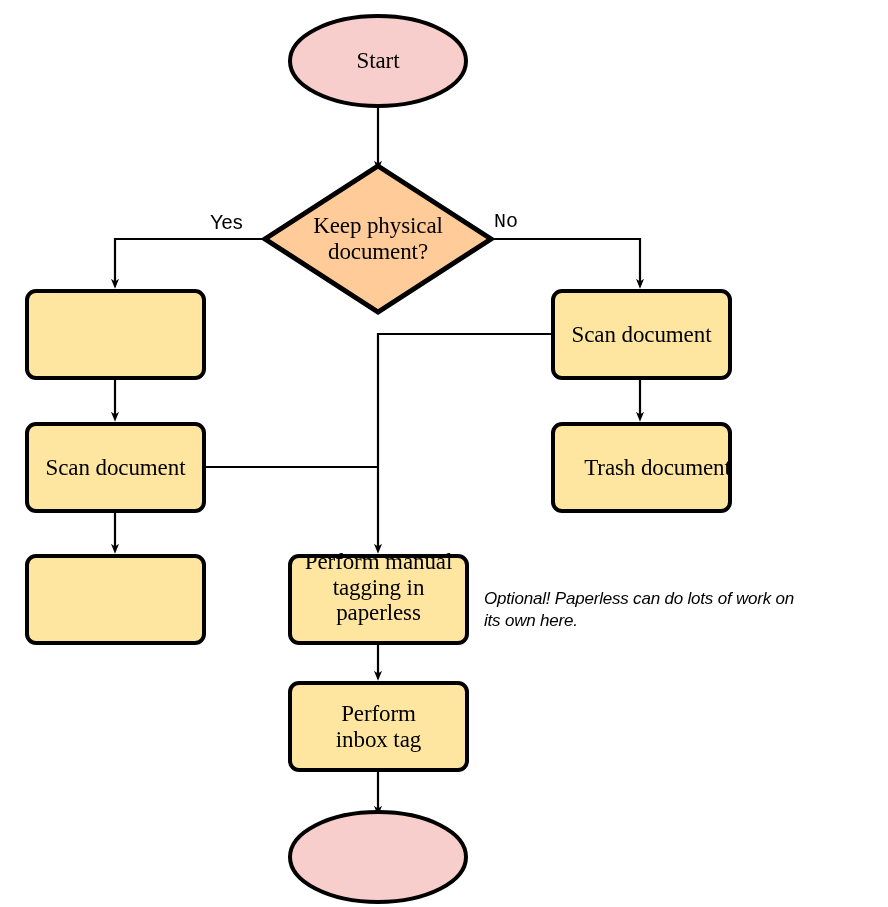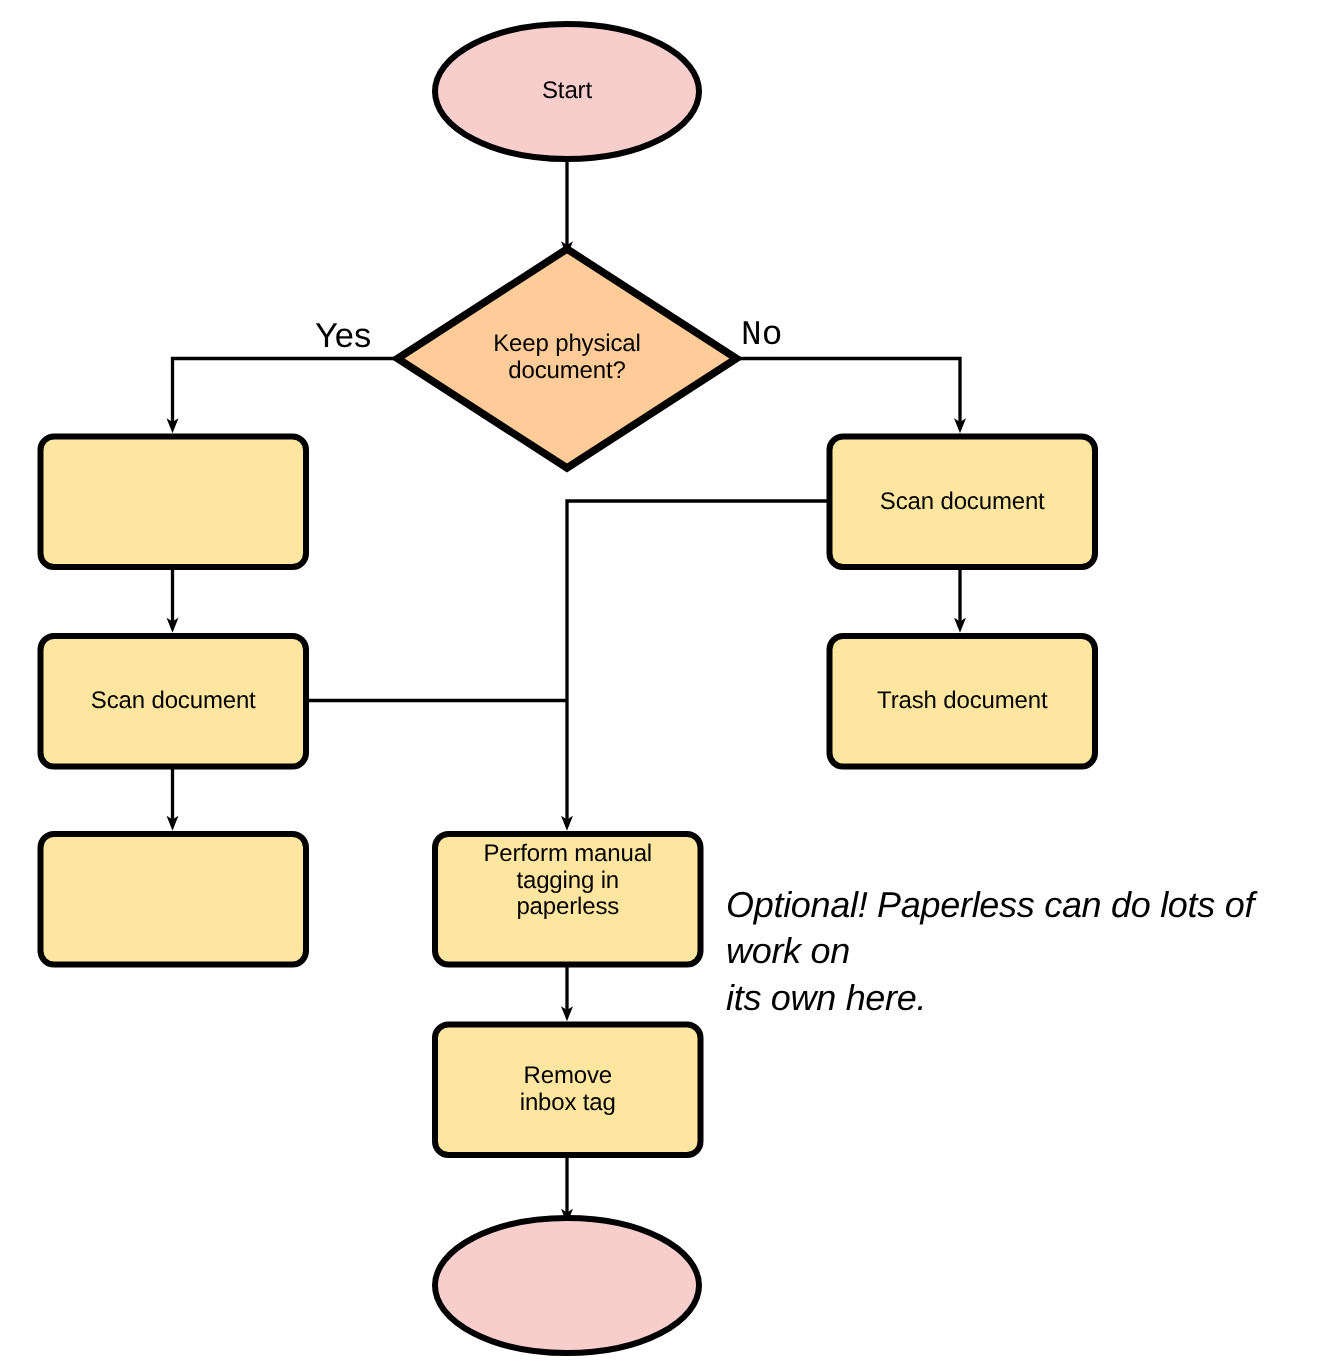--- a/index.html
+++ b/index.html
@@ -28,34 +28,35 @@
     height: 907px;
     display: block;
   }
   .node-label {
     position: absolute;
     display: flex;
     align-items: center;
     justify-content: center;
     text-align: center;
     line-height: 1.12;
-    font-size: 16px;
+    font-size: 23px;
     white-space: pre-line;
     pointer-events: none;
     letter-spacing: -0.1px;
+    font-family: Liberation Serif, serif;
   }
   .edge-label {
     position: absolute;
-    font-size: 23px;
+    font-size: 20px;
     line-height: 1;
     white-space: nowrap;
   }
   .note-text {
     position: absolute;
-    font-size: 24px;
+    font-size: 17px;
     font-style: italic;
     line-height: 1.3;
     white-space: pre-line;
     letter-spacing: -0.2px;
   }
 </style>
 </head>
 <body>
 
 <div id="flowchart-root">
@@ -115,27 +116,27 @@
 
   <div class="node-label" style="left:288px; top:194px; width:180px; height:90px;">Keep physical
 document?</div>
 
 
   <div class="node-label" style="left:27px; top:424px; width:177px; height:87px;">Scan document</div>
 
 
   <div class="node-label" style="left:553px; top:291px; width:177px; height:87px;">Scan document</div>
 
-  <div class="node-label" style="left:553px; top:424px; width:177px; height:87px;">Trash document</div>
+  <div class="node-label" style="left:569px; top:424px; width:177px; height:87px;">Trash document</div>
 
   <div class="node-label" style="left:290px; top:544px; width:177px; height:87px;">Perform manual
 tagging in
 paperless</div>
 
-  <div class="node-label" style="left:290px; top:683px; width:177px; height:87px;">Remove
+  <div class="node-label" style="left:290px; top:683px; width:177px; height:87px;">Perform
 inbox tag</div>
 
 
   <div class="edge-label" style="left:210px; top:212px;">Yes</div>
 
   <div class="edge-label" style="left:494px; top:212px;font-family:Liberation Mono, monospace;">No</div>
 
   <div class="note-text" style="left:484px; top:588px; width:404px;">Optional! Paperless can do lots of work on
 its own here.</div>
 

